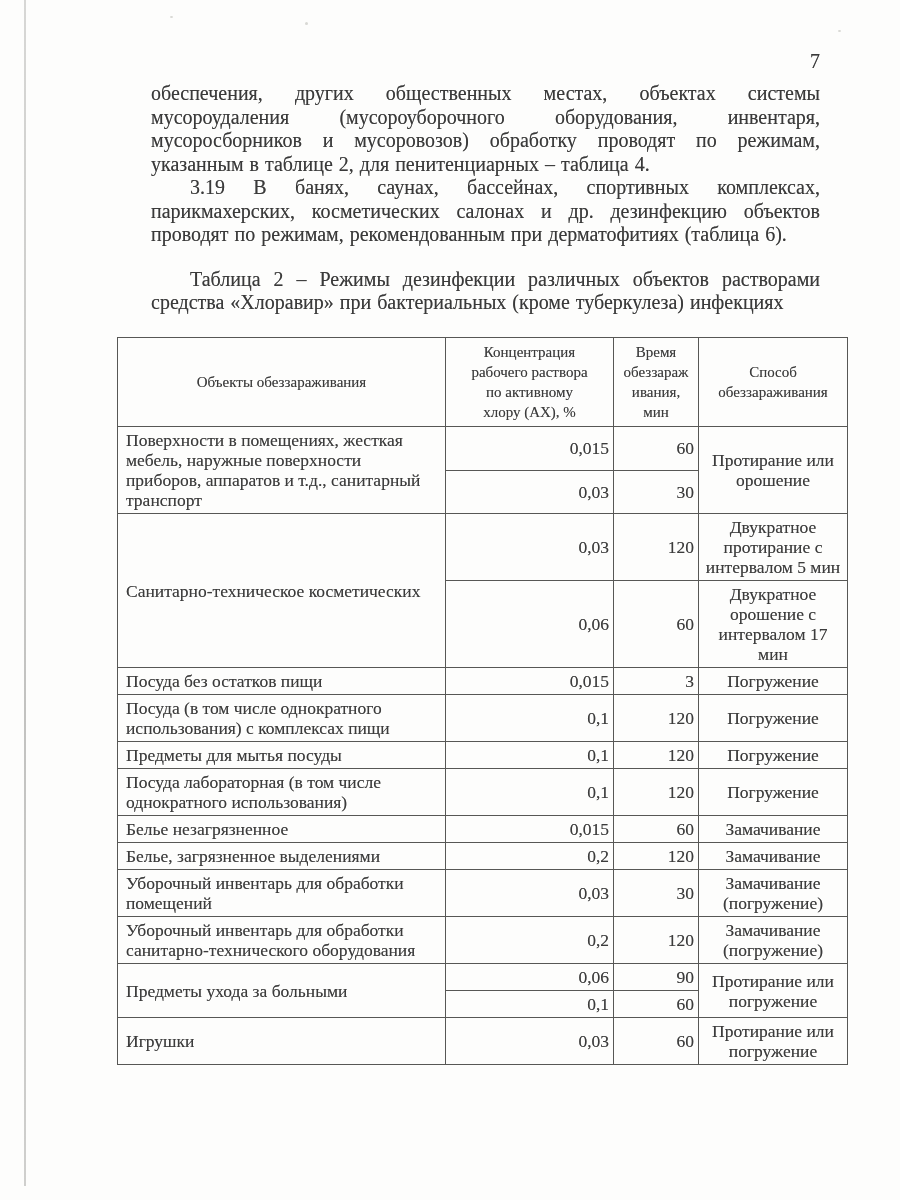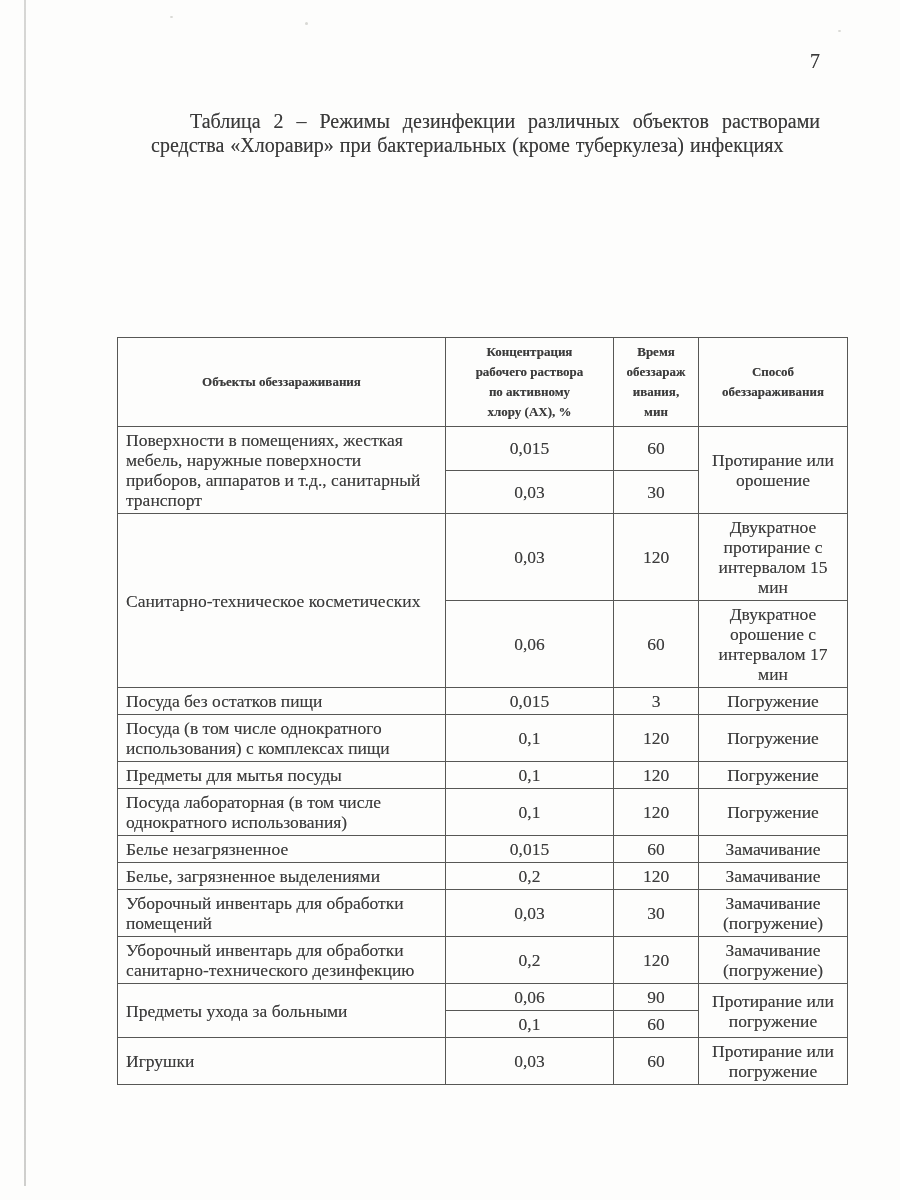--- a/index.html
+++ b/index.html
@@ -28,54 +28,56 @@
   }
   .text-block {
     position: absolute; left: 151px; top: 82px; width: 669px;
     font-size: 20px; line-height: 23.5px;
     text-align: justify;
     text-shadow: 0 0 0.5px rgba(58,58,58,0.55);
     word-spacing: 1px;
   }
   .para { margin: 0; }
   .indent { text-indent: 39px; }
-  .caption { margin-top: 28px; }
+  .caption { margin-top: 21px; }
 
   table.dis-table {
     position: absolute; left: 117px; top: 337px; width: 730px;
     border-collapse: collapse; table-layout: fixed;
     font-size: 17.5px; line-height: 20px;
     color: #3c3c3c;
     text-shadow: 0 0 0.5px rgba(58,58,58,0.5);
   }
   .dis-table th, .dis-table td {
     border: 1.5px solid #575755;
     vertical-align: middle;
   }
   .dis-table th {
-    font-weight: bold; font-size: 13px;
+    font-weight: normal; font-size: 15px;
     text-align: center; padding: 4px 2px;
     white-space: pre-line;
   }
   .dis-table td.obj  { text-align: left;  padding: 3px 14px 3px 8px; }
-  .dis-table td.num  { text-align: center; padding: 3px 4px; }
+  .dis-table td.num  { text-align: right; padding: 3px 4px; }
   .dis-table td.mthd { text-align: center; padding: 3px 4px; }
 </style>
 </head>
 <body>
 
 <div class="scan-page">
   <div class="edge-line"></div>
   <div class="speck s1"></div>
   <div class="speck s2"></div>
   <div class="speck s3"></div>
 
   <div class="page-number">7</div>
 
   <div class="text-block">
+    <p class="para">обеспечения, других общественных местах, объектах системы мусороудаления (мусороуборочного оборудования, инвентаря, мусоросборников и мусоровозов) обработку проводят по режимам, указанным в таблице 2, для пенитенциарных – таблица 4.</p>
+    <p class="para indent">3.19 В банях, саунах, бассейнах, спортивных комплексах, парикмахерских, косметических салонах и др. дезинфекцию объектов проводят по режимам, рекомендованным при дерматофитиях (таблица 6).</p>
     <p class="para caption indent">Таблица 2 – Режимы дезинфекции различных объектов растворами средства «Хлоравир» при бактериальных (кроме туберкулеза) инфекциях</p>
   </div>
 
   <table class="dis-table">
     <colgroup>
       <col style="width:328px">
       <col style="width:168px">
       <col style="width:85px">
       <col style="width:149px">
     </colgroup>
@@ -102,21 +104,21 @@
           <td class="mthd" rowspan="2">Протирание или орошение</td>
         </tr>
         <tr>
           <td class="num">0,03</td>
           <td class="num">30</td>
         </tr>
         <tr>
           <td class="obj" rowspan="2">Санитарно-техническое косметических</td>
           <td class="num">0,03</td>
           <td class="num">120</td>
-          <td class="mthd">Двукратное протирание с интервалом 15 мин</td>
+          <td class="mthd">Двукратное протирание с интервалом 5 мин</td>
         </tr>
         <tr>
           <td class="num">0,06</td>
           <td class="num">60</td>
           <td class="mthd">Двукратное орошение с интервалом 17 мин</td>
         </tr>
         <tr>
           <td class="obj" rowspan="1">Посуда без остатков пищи</td>
           <td class="num">0,015</td>
           <td class="num">3</td>
@@ -152,21 +154,21 @@
           <td class="num">120</td>
           <td class="mthd" rowspan="1">Замачивание</td>
         </tr>
         <tr>
           <td class="obj" rowspan="1">Уборочный инвентарь для обработки помещений</td>
           <td class="num">0,03</td>
           <td class="num">30</td>
           <td class="mthd" rowspan="1">Замачивание (погружение)</td>
         </tr>
         <tr>
-          <td class="obj" rowspan="1">Уборочный инвентарь для обработки санитарно-технического дезинфекцию</td>
+          <td class="obj" rowspan="1">Уборочный инвентарь для обработки санитарно-технического оборудования</td>
           <td class="num">0,2</td>
           <td class="num">120</td>
           <td class="mthd" rowspan="1">Замачивание (погружение)</td>
         </tr>
         <tr>
           <td class="obj" rowspan="2">Предметы ухода за больными</td>
           <td class="num">0,06</td>
           <td class="num">90</td>
           <td class="mthd" rowspan="2">Протирание или погружение</td>
         </tr>

